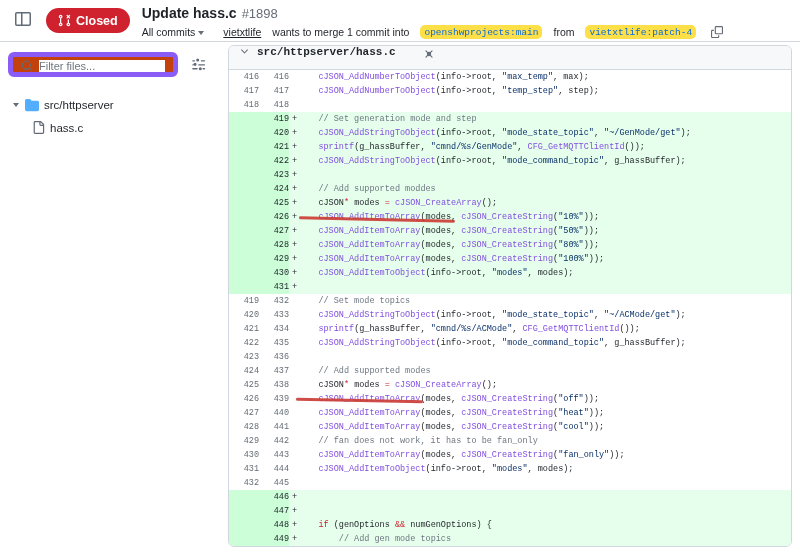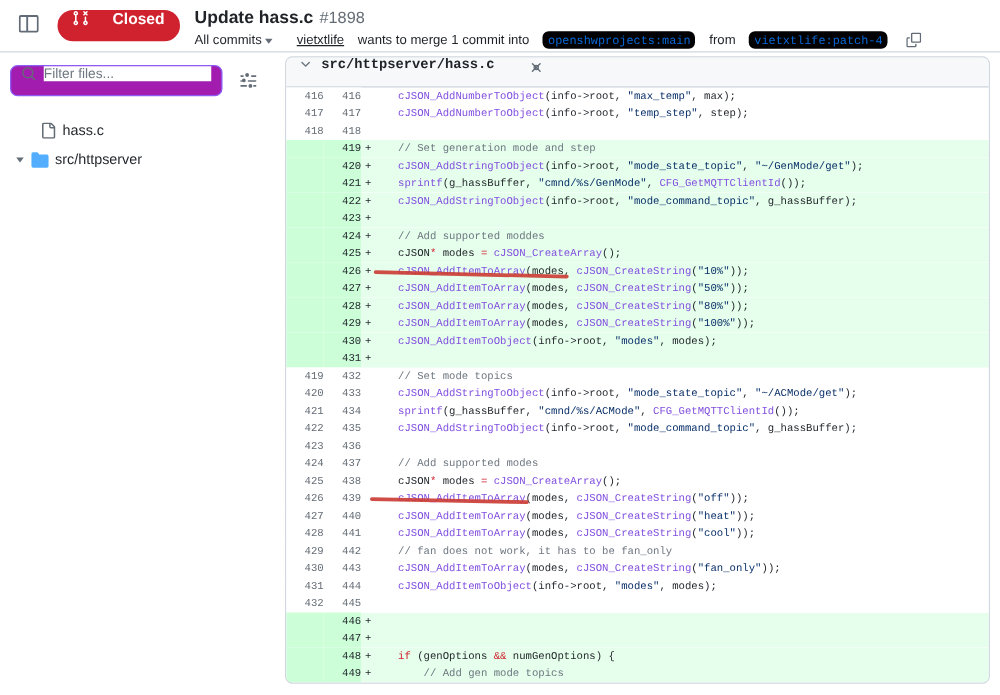--- a/index.html
+++ b/index.html
@@ -1,34 +1,34 @@
 <!DOCTYPE html>
 <html><head>
 <meta charset="utf-8">
 <style>
   *{box-sizing:border-box;margin:0;padding:0}
   html,body{width:800px;height:556px;overflow:hidden}
   body{font-family:"Liberation Sans","DejaVu Sans",sans-serif;background:#fff;color:#1f2328;position:relative;font-size:12px}
   .topbar{display:flex;align-items:flex-start;gap:10px;padding:5px 10px;border-bottom:1px solid #d0d7de;height:42px;background:#fff}
   .icon-btn{background:transparent;border:none;width:26px;height:26px;display:flex;align-items:center;justify-content:center;border-radius:6px;cursor:pointer;margin-top:2px}
-  .closed-pill{display:inline-flex;gap:19px;background:#cf222e;color:#fff;font-weight:700;font-size:12.5px;padding:0 12px;height:25px;border-radius:999px;margin-top:3px;flex-shrink:0}
+  .closed-pill{display:inline-flex;align-items:center;gap:5px;background:#cf222e;color:#fff;font-weight:700;font-size:12.5px;padding:0 12px;height:25px;border-radius:999px;margin-top:3px;flex-shrink:0}
   .title-wrap{display:flex;flex-direction:column;margin-left:2px;min-width:0}
   .title-line{display:flex;align-items:baseline;gap:5px}
   .pr-title{font-size:14px;font-weight:700;color:#1f2328}
   .pr-number{font-size:13px;color:#656d76;font-weight:400}
   .meta-line{display:flex;align-items:center;gap:11px;font-size:10.5px;color:#1f2328;margin-top:3px;white-space:nowrap}
   .commits-dd{display:inline-flex;align-items:center;gap:3px;cursor:pointer;margin-right:8px;background:none;border:none;font-size:10.5px;color:#1f2328;font-family:inherit}
   .caret-down{width:0;height:0;border:3.5px solid transparent;border-top:4.5px solid #656d76;margin-top:4px}
   .author-link{color:#1f2328;text-decoration:underline;cursor:pointer}
-  .branch-pill{font-family:"Liberation Mono","DejaVu Sans Mono",monospace;font-size:9.5px;color:#0969da;background:#000000;border-radius:5px;padding:1.5px 4px;cursor:default}
+  .branch-pill{font-family:"Liberation Mono","DejaVu Sans Mono",monospace;font-size:9.5px;color:#0969da;background:#fde047;border-radius:5px;padding:1.5px 4px;cursor:default}
   .copy-btn{background:none;border:none;cursor:pointer;display:flex;align-items:center;padding:2px;margin-left:2px}
   .content{display:flex;height:514px}
   .sidebar{width:220px;flex-shrink:0;padding:10px 8px 0 8px}
   .filter-row{display:flex;align-items:center;gap:8px}
-  .filter-input-wrap{flex:1;display:flex;align-items:flex-start;gap:6px;border:1px solid #8b5cf6;border-radius:6px;height:25px;padding:0 8px;background:#a21caf}
+  .filter-input-wrap{flex:1;display:flex;align-items:flex-end;gap:6px;border:5px solid #8b5cf6;border-radius:6px;height:25px;padding:0 8px;background:#c2410c}
   .filter-input{border:none;outline:none;width:100%;font-size:11px;color:#1f2328;font-family:inherit}
   .filter-input::placeholder{color:#6e7781}
   .filter-btn{background:none;border:none;width:26px;height:25px;display:flex;align-items:center;justify-content:center;border-radius:6px;cursor:pointer}
   .tree{margin-top:16px;font-size:11.5px}
   .tree-row{display:flex;align-items:center;gap:5px;height:23px;padding:0 4px;border-radius:6px;cursor:pointer}
   .tree-file{padding-left:24px}
   .tree-caret{width:0;height:0;border:3.5px solid transparent;border-top:4.5px solid #656d76;margin:4px 1px 0 1px}
   .main{flex:1;min-width:0;padding:3px 8px 0 8px}
   .diff-panel{border:1px solid #d0d7de;border-radius:6px;overflow:hidden;background:#fff}
   .file-header{height:24px;background:#f6f8fa;border-bottom:1px solid #d0d7de;display:flex;align-items:flex-start;gap:7px;padding:0 10px}
@@ -115,36 +115,36 @@
       <button class="filter-btn">
         <span style="display:flex">
           <svg width="14" height="14" viewBox="0 0 16 16">
               <path fill="#636c76" d="M15 3.25a.75.75 0 0 1-.75.75h-3.5a.75.75 0 0 1 0-1.5h3.5a.75.75 0 0 1 .75.75ZM6.5 4a1.75 1.75 0 1 0 0-3.5A1.75 1.75 0 0 0 6.5 4ZM1 2.5a.75.75 0 0 0 0 1.5h1.75a.75.75 0 0 0 0-1.5Zm14 9.75a.75.75 0 0 1-.75.75h-1.5a.75.75 0 0 1 0-1.5h1.5a.75.75 0 0 1 .75.75ZM9.5 14a1.75 1.75 0 1 0 0-3.5 1.75 1.75 0 0 0 0 3.5ZM1 11.5a.75.75 0 0 0 0 1.5h4.75a.75.75 0 0 0 0-1.5Zm14-3.75a.75.75 0 0 1-.75.75H7.75a.75.75 0 0 1 0-1.5h6.5a.75.75 0 0 1 .75.75ZM3.5 9a1.75 1.75 0 1 0 0-3.5A1.75 1.75 0 0 0 3.5 9ZM1 7a.75.75 0 0 0 0 1.5h.25A.75.75 0 0 0 1.25 7Z"></path>
             </svg>
         </span>
       </button>
     </div>
 
     <div class="tree">
+      <div class="tree-row">
+        <span class="tree-caret"></span>
+        <span style="display:flex">
+          <svg width="14" height="14" viewBox="0 0 16 16">
+              <path fill="#54aeff" d="M1.75 1A1.75 1.75 0 0 0 0 2.75v10.5C0 14.216.784 15 1.75 15h12.5A1.75 1.75 0 0 0 16 13.25v-8.5A1.75 1.75 0 0 0 14.25 3H7.5a.25.25 0 0 1-.2-.1l-.9-1.2C6.07 1.26 5.55 1 5 1H1.75Z"></path>
+            </svg>
+        </span>
+        <span>src/httpserver</span>
+      </div>
       <div class="tree-row tree-file">
         <span style="display:flex">
           <svg width="13" height="13" viewBox="0 0 16 16">
               <path fill="#636c76" d="M2 1.75C2 .784 2.784 0 3.75 0h6.586c.464 0 .909.184 1.237.513l2.914 2.914c.329.328.513.773.513 1.237v9.586A1.75 1.75 0 0 1 13.25 16h-9.5A1.75 1.75 0 0 1 2 14.25Zm1.75-.25a.25.25 0 0 0-.25.25v12.5c0 .138.112.25.25.25h9.5a.25.25 0 0 0 .25-.25V6h-2.75A1.75 1.75 0 0 1 9 4.25V1.5Zm6.75.062V4.25c0 .138.112.25.25.25h2.688l-.011-.013-2.914-2.914-.013-.011Z"></path>
             </svg>
         </span>
         <span>hass.c</span>
-      </div>
-      <div class="tree-row">
-        <span class="tree-caret"></span>
-        <span style="display:flex">
-          <svg width="14" height="14" viewBox="0 0 16 16">
-              <path fill="#54aeff" d="M1.75 1A1.75 1.75 0 0 0 0 2.75v10.5C0 14.216.784 15 1.75 15h12.5A1.75 1.75 0 0 0 16 13.25v-8.5A1.75 1.75 0 0 0 14.25 3H7.5a.25.25 0 0 1-.2-.1l-.9-1.2C6.07 1.26 5.55 1 5 1H1.75Z"></path>
-            </svg>
-        </span>
-        <span>src/httpserver</span>
       </div>
     </div>
   </div>
 
   <div class="main">
     <div class="diff-panel">
       <div class="file-header">
         <button class="chev-btn">
           <span style="display:flex">
             <svg width="11" height="11" viewBox="0 0 16 16">

